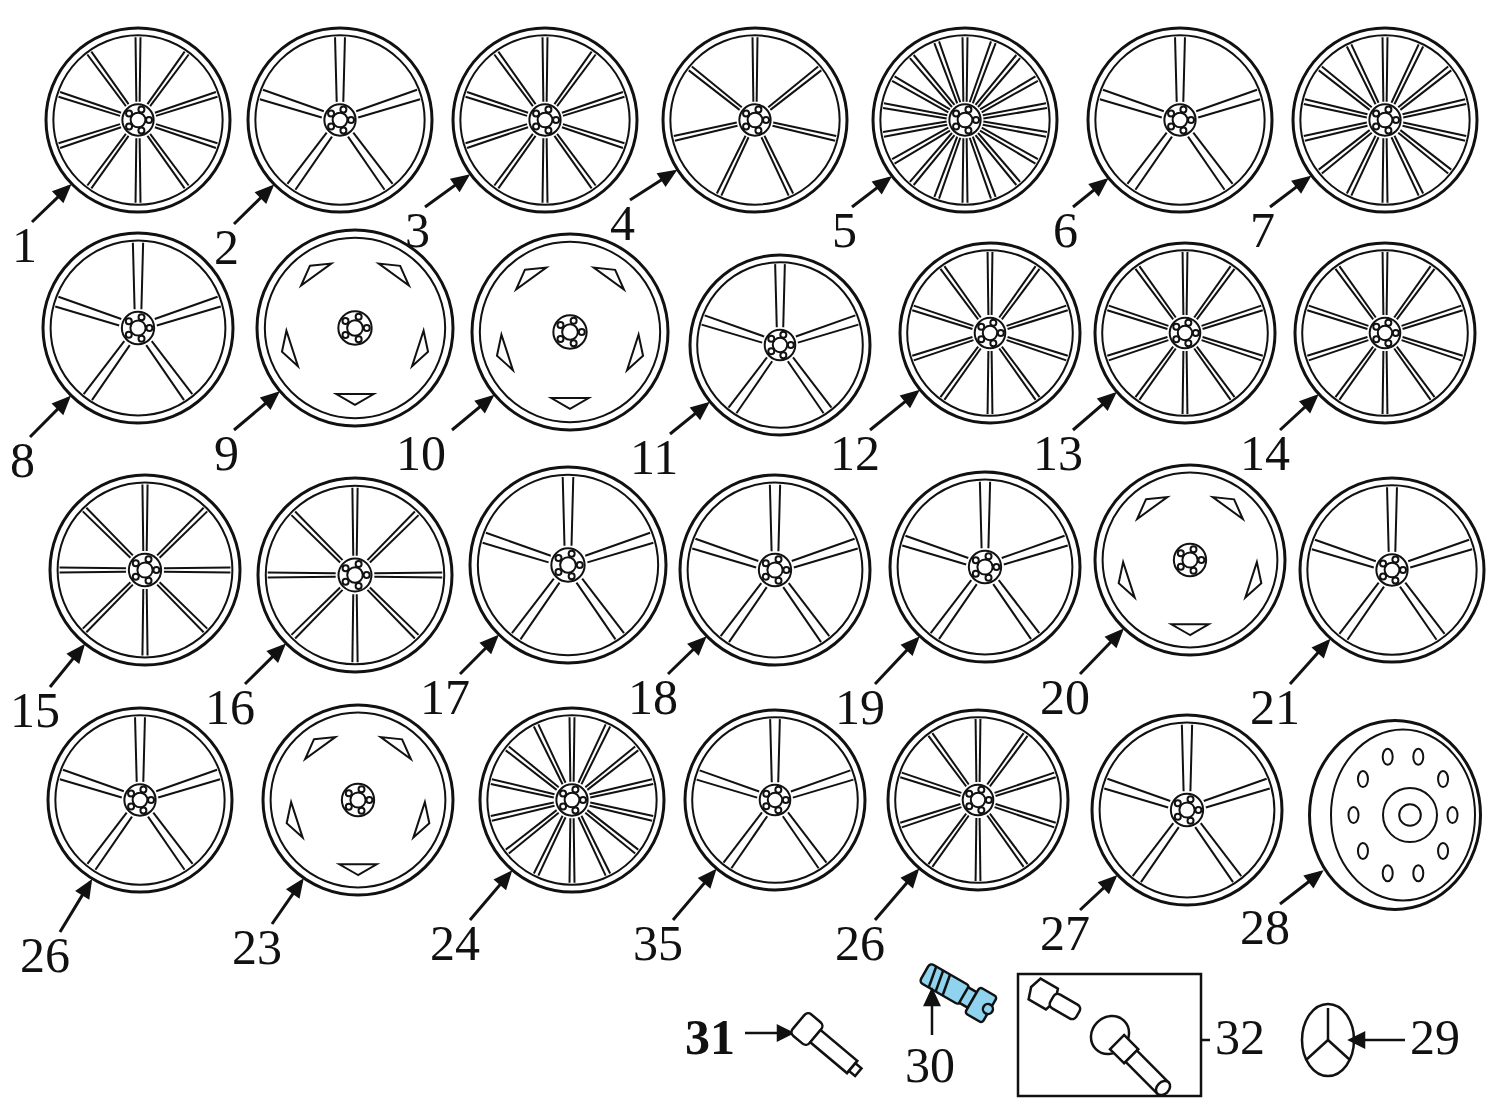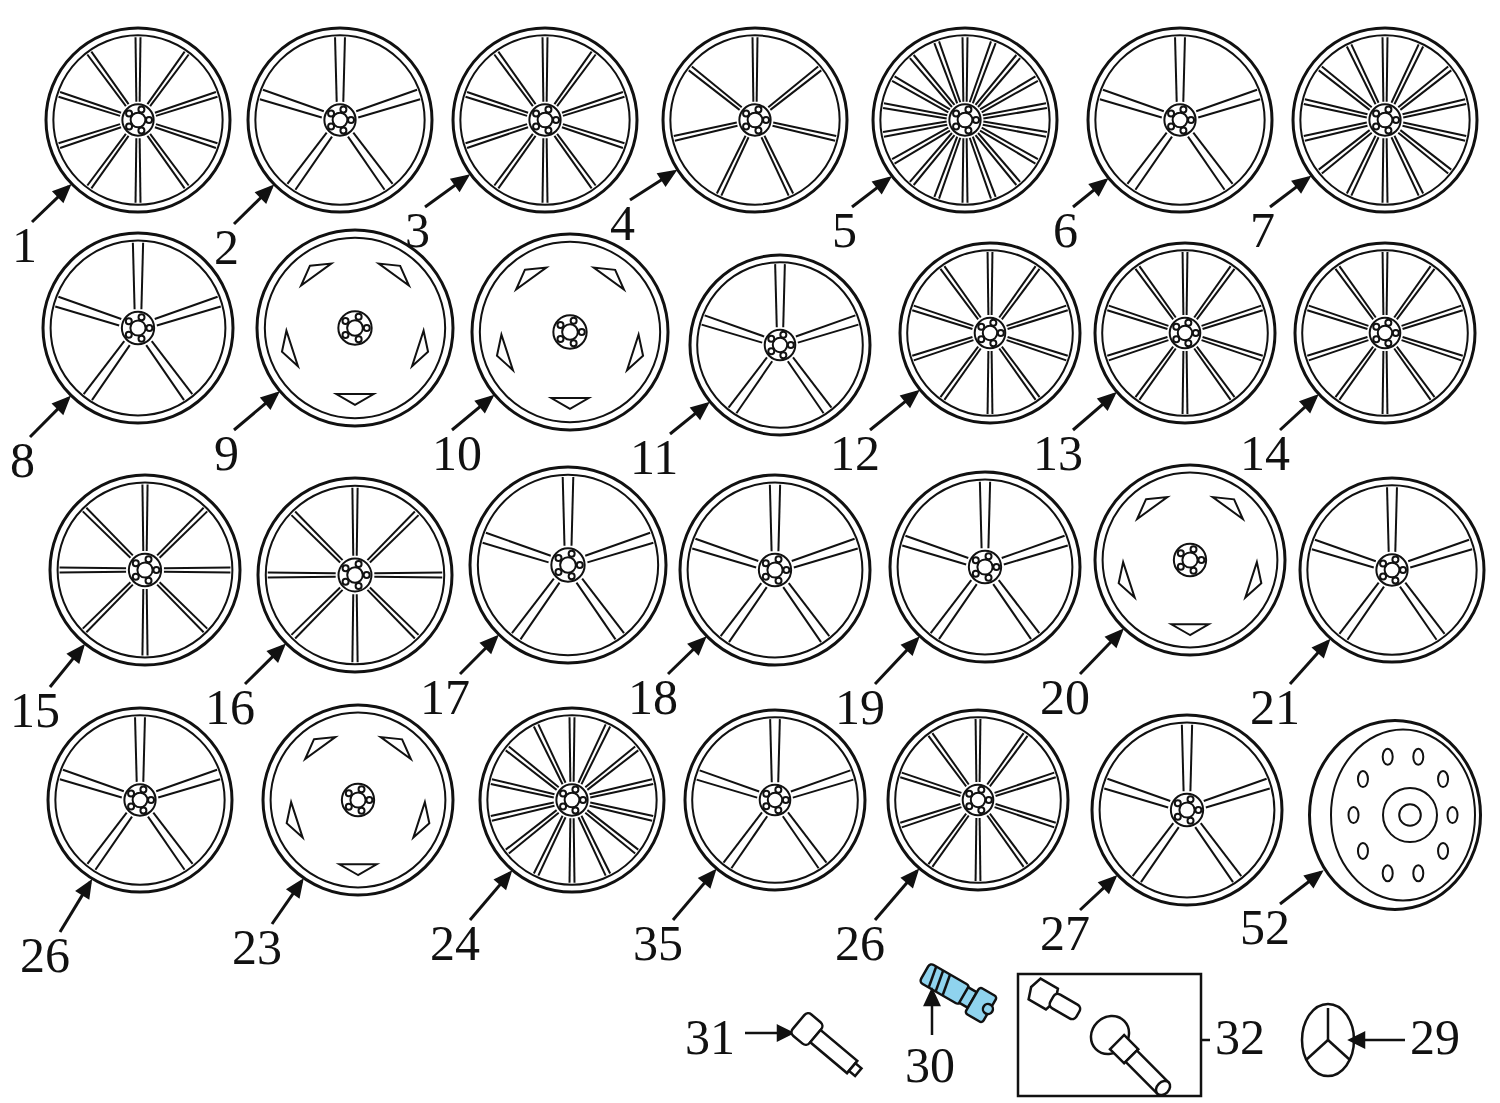--- a/index.html
+++ b/index.html
@@ -825,36 +825,36 @@
 <div id="callouts">
     <div class="callout" style="left: 12px; top: 220px;">1</div>
     <div class="callout" style="left: 214px; top: 222px;">2</div>
     <div class="callout" style="left: 405px; top: 205px;">3</div>
     <div class="callout" style="left: 610px; top: 198px;">4</div>
     <div class="callout" style="left: 832px; top: 205px;">5</div>
     <div class="callout" style="left: 1053px; top: 205px;">6</div>
     <div class="callout" style="left: 1250px; top: 205px;">7</div>
     <div class="callout" style="left: 10px; top: 435px;">8</div>
     <div class="callout" style="left: 214px; top: 428px;">9</div>
-    <div class="callout" style="left: 432px; top: 428px;">10</div>
+    <div class="callout" style="left: 396px; top: 428px;">10</div>
     <div class="callout" style="left: 630px; top: 432px;">11</div>
     <div class="callout" style="left: 830px; top: 428px;">12</div>
     <div class="callout" style="left: 1033px; top: 428px;">13</div>
     <div class="callout" style="left: 1240px; top: 428px;">14</div>
     <div class="callout" style="left: 10px; top: 685px;">15</div>
     <div class="callout" style="left: 205px; top: 682px;">16</div>
     <div class="callout" style="left: 420px; top: 672px;">17</div>
     <div class="callout" style="left: 628px; top: 672px; text-align: right;">18</div>
     <div class="callout" style="left: 835px; top: 682px;">19</div>
     <div class="callout" style="left: 1040px; top: 672px;">20</div>
     <div class="callout" style="left: 1250px; top: 682px; text-align: center;">21</div>
     <div class="callout" style="left: 20px; top: 930px;">26</div>
     <div class="callout" style="left: 232px; top: 922px; text-align: right;">23</div>
     <div class="callout" style="left: 430px; top: 918px;">24</div>
     <div class="callout" style="left: 633px; top: 918px;">35</div>
     <div class="callout" style="left: 835px; top: 918px;">26</div>
     <div class="callout" style="left: 1040px; top: 908px;">27</div>
-    <div class="callout" style="left: 1240px; top: 902px;">52</div>
+    <div class="callout" style="left: 1240px; top: 902px;">28</div>
     <div class="callout" style="left: 1410px; top: 1012px;">29</div>
     <div class="callout" style="left: 905px; top: 1040px;">30</div>
-    <div class="callout" style="left: 685px; top: 1012px;">31</div>
+    <div class="callout" style="left: 685px; top: 1012px; font-weight: bold;">31</div>
     <div class="callout" style="left: 1215px; top: 1012px;">32</div>
   </div>
 
 </body></html>

